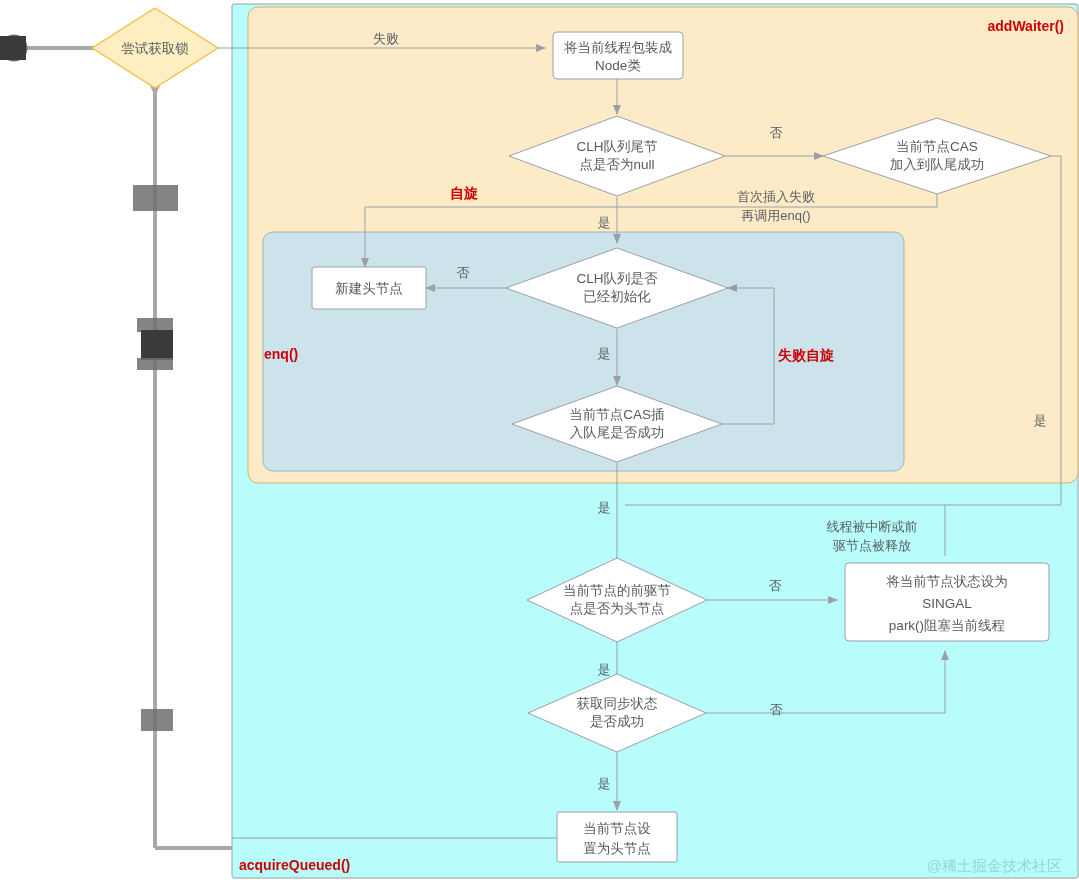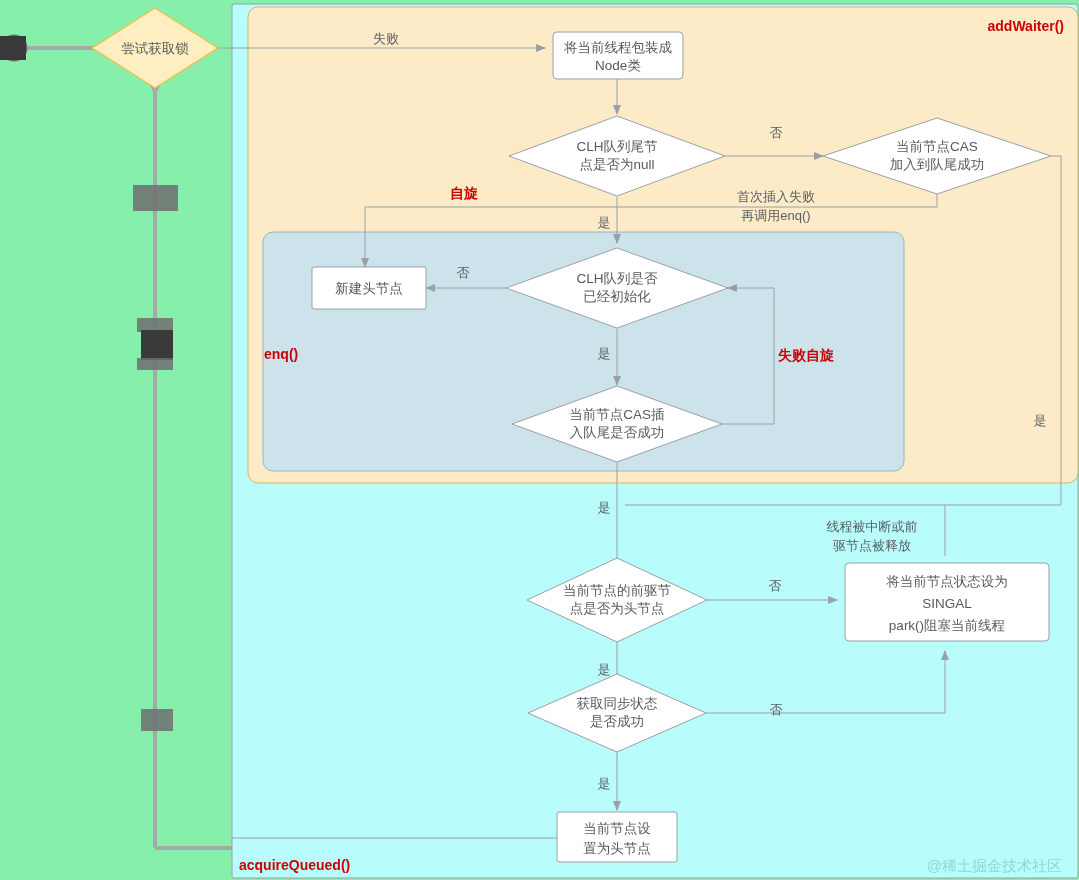--- a/index.html
+++ b/index.html
@@ -1,16 +1,16 @@
 <!DOCTYPE html>
 <html><head>
 <meta charset="utf-8">
 <style>
   html,body{margin:0;padding:0;background:#000;}
-  #root{position:relative;width:1079px;height:880px;background:#86efac;overflow:hidden;
+  #root{position:relative;width:1079px;height:880px;background:#ffffff;overflow:hidden;
         font-family:"Liberation Sans","DejaVu Sans",sans-serif;}
   svg{position:absolute;top:0;left:0;}
   .nodetext{font-size:13.5px;fill:#555a5f;}
   .edgelabel{font-size:13px;fill:#5a6065;}
   .grouplabel{font-size:14px;font-weight:bold;fill:#cc0000;}
   .watermark{font-size:15px;fill:#8fd8d8;}
   .shape{fill:#ffffff;stroke:#9aa0a6;stroke-width:1;}
   .startshape{fill:#ffeec2;stroke:#f0c040;stroke-width:1.4;}
   .edge{fill:none;stroke:#9aa0a6;stroke-width:1;}
   .thickedge{fill:none;stroke:#a8a8a8;stroke-width:4;}

